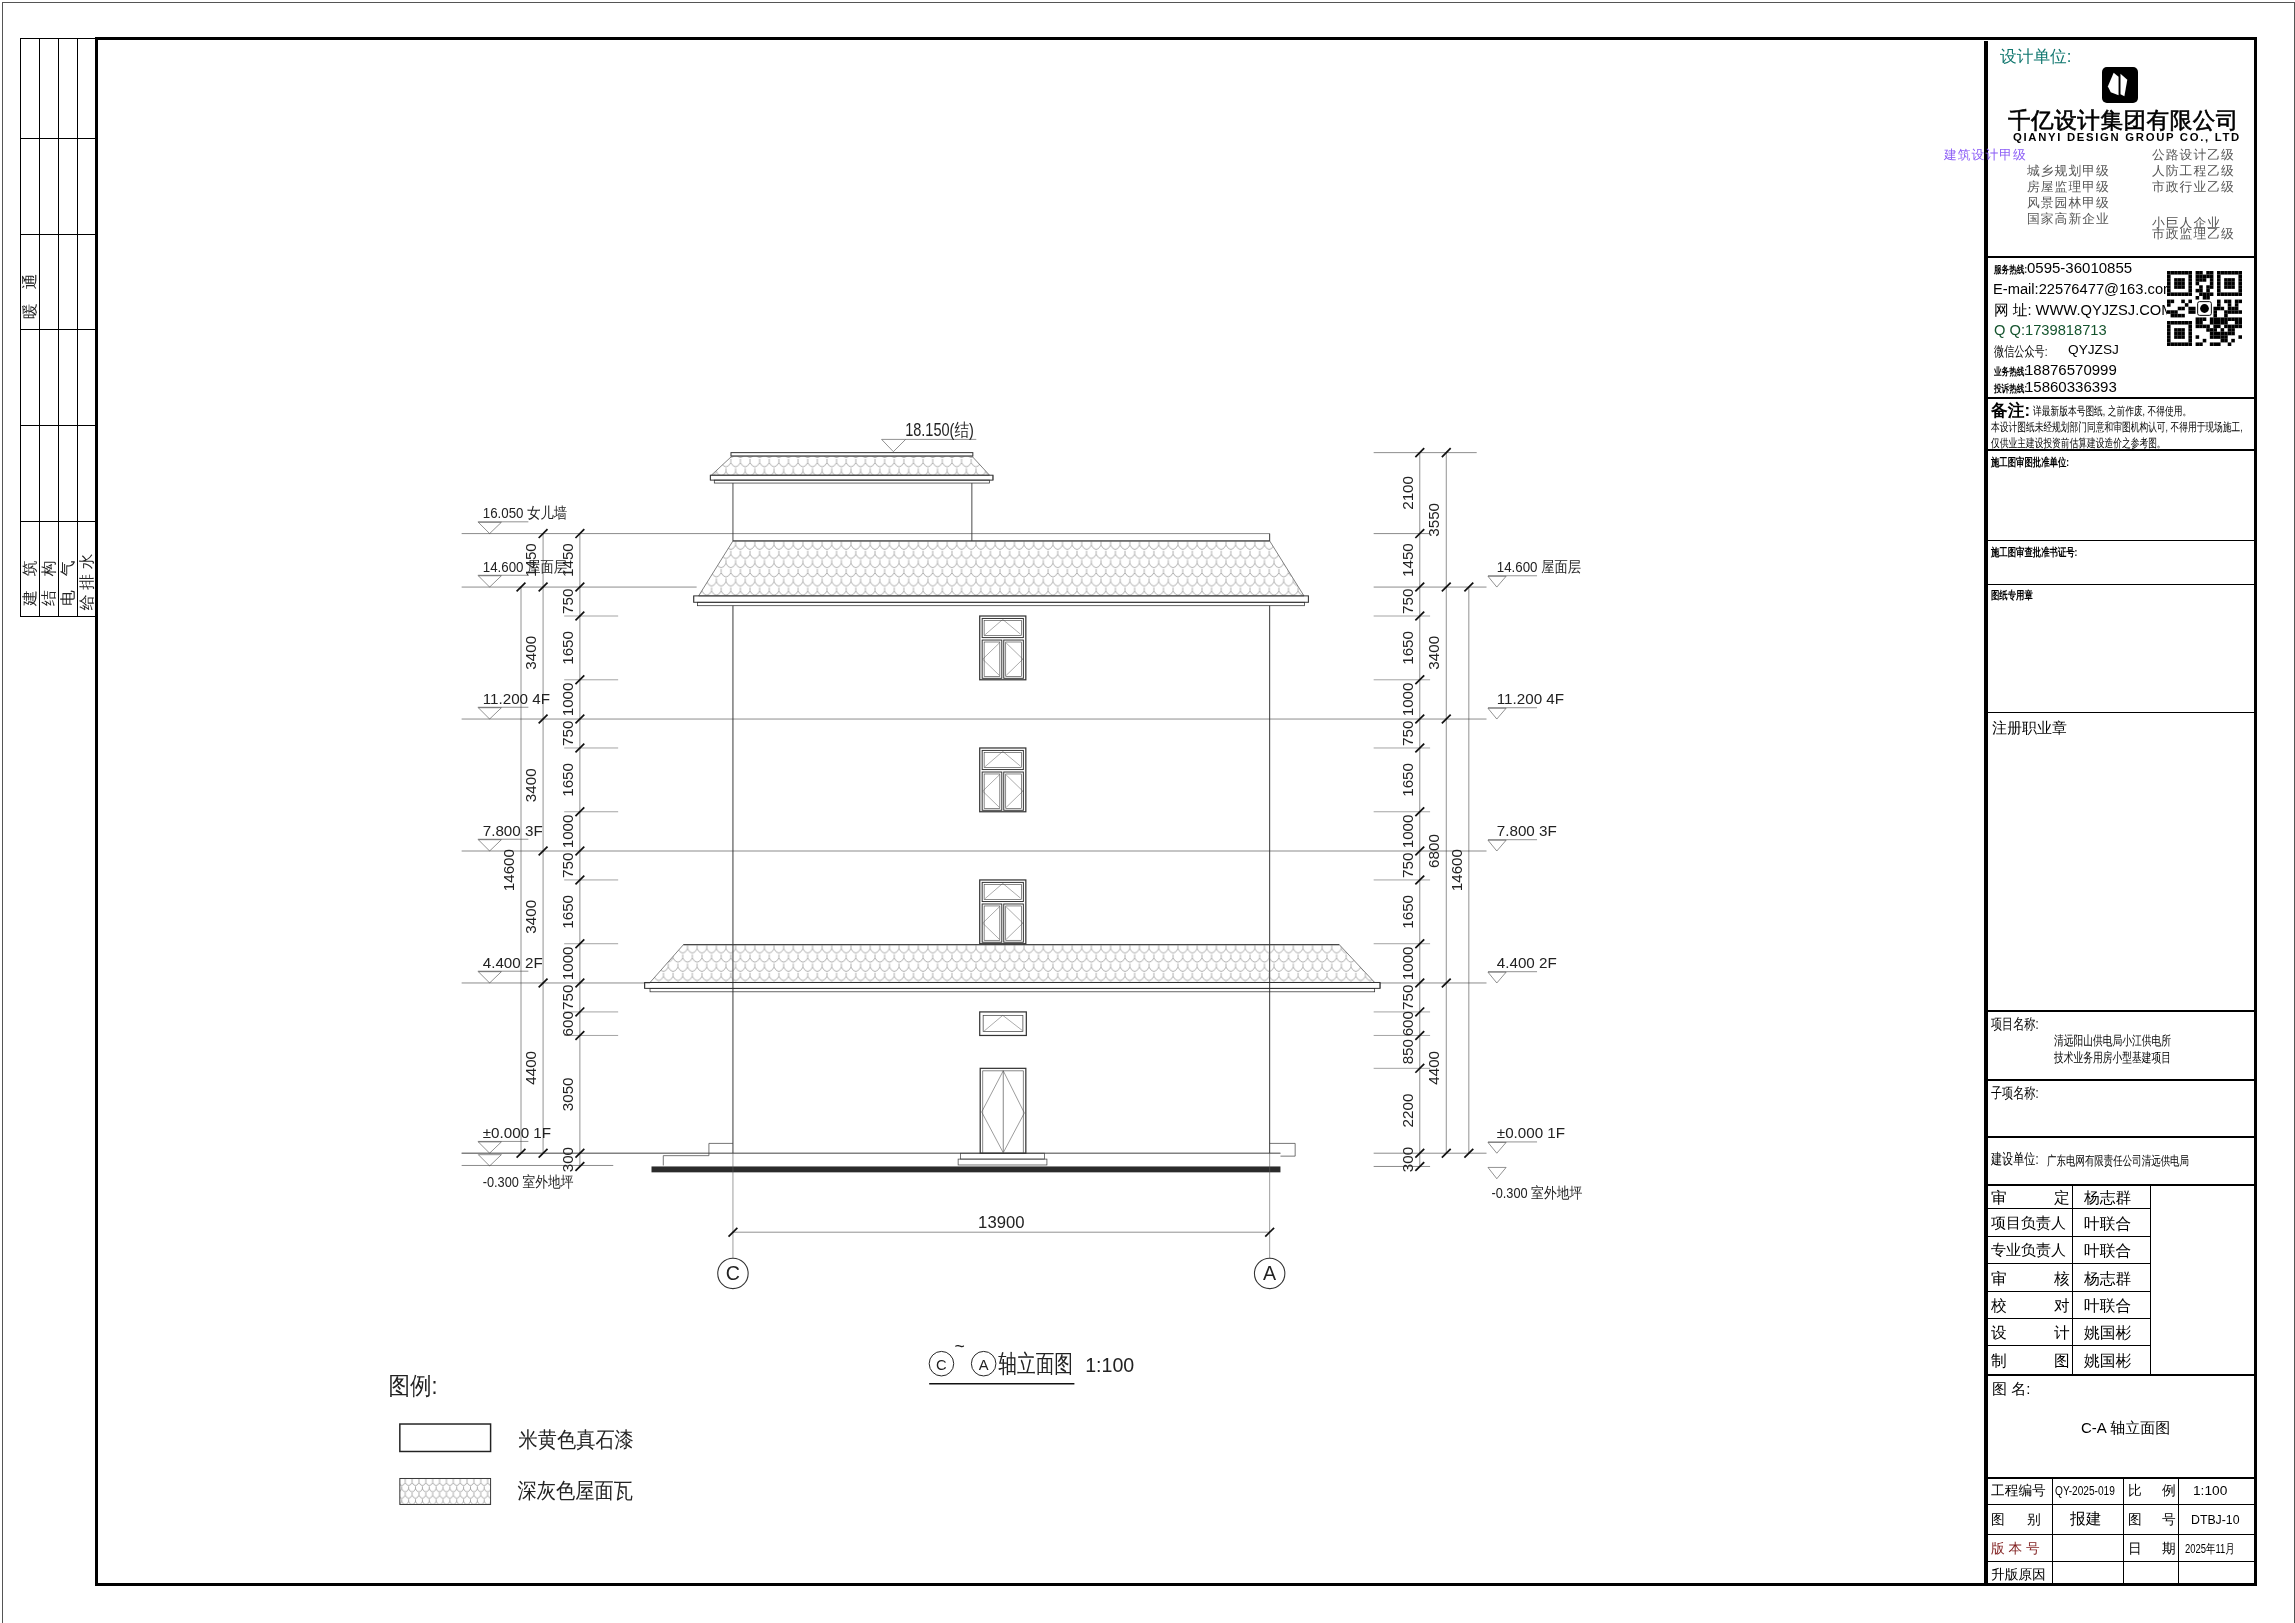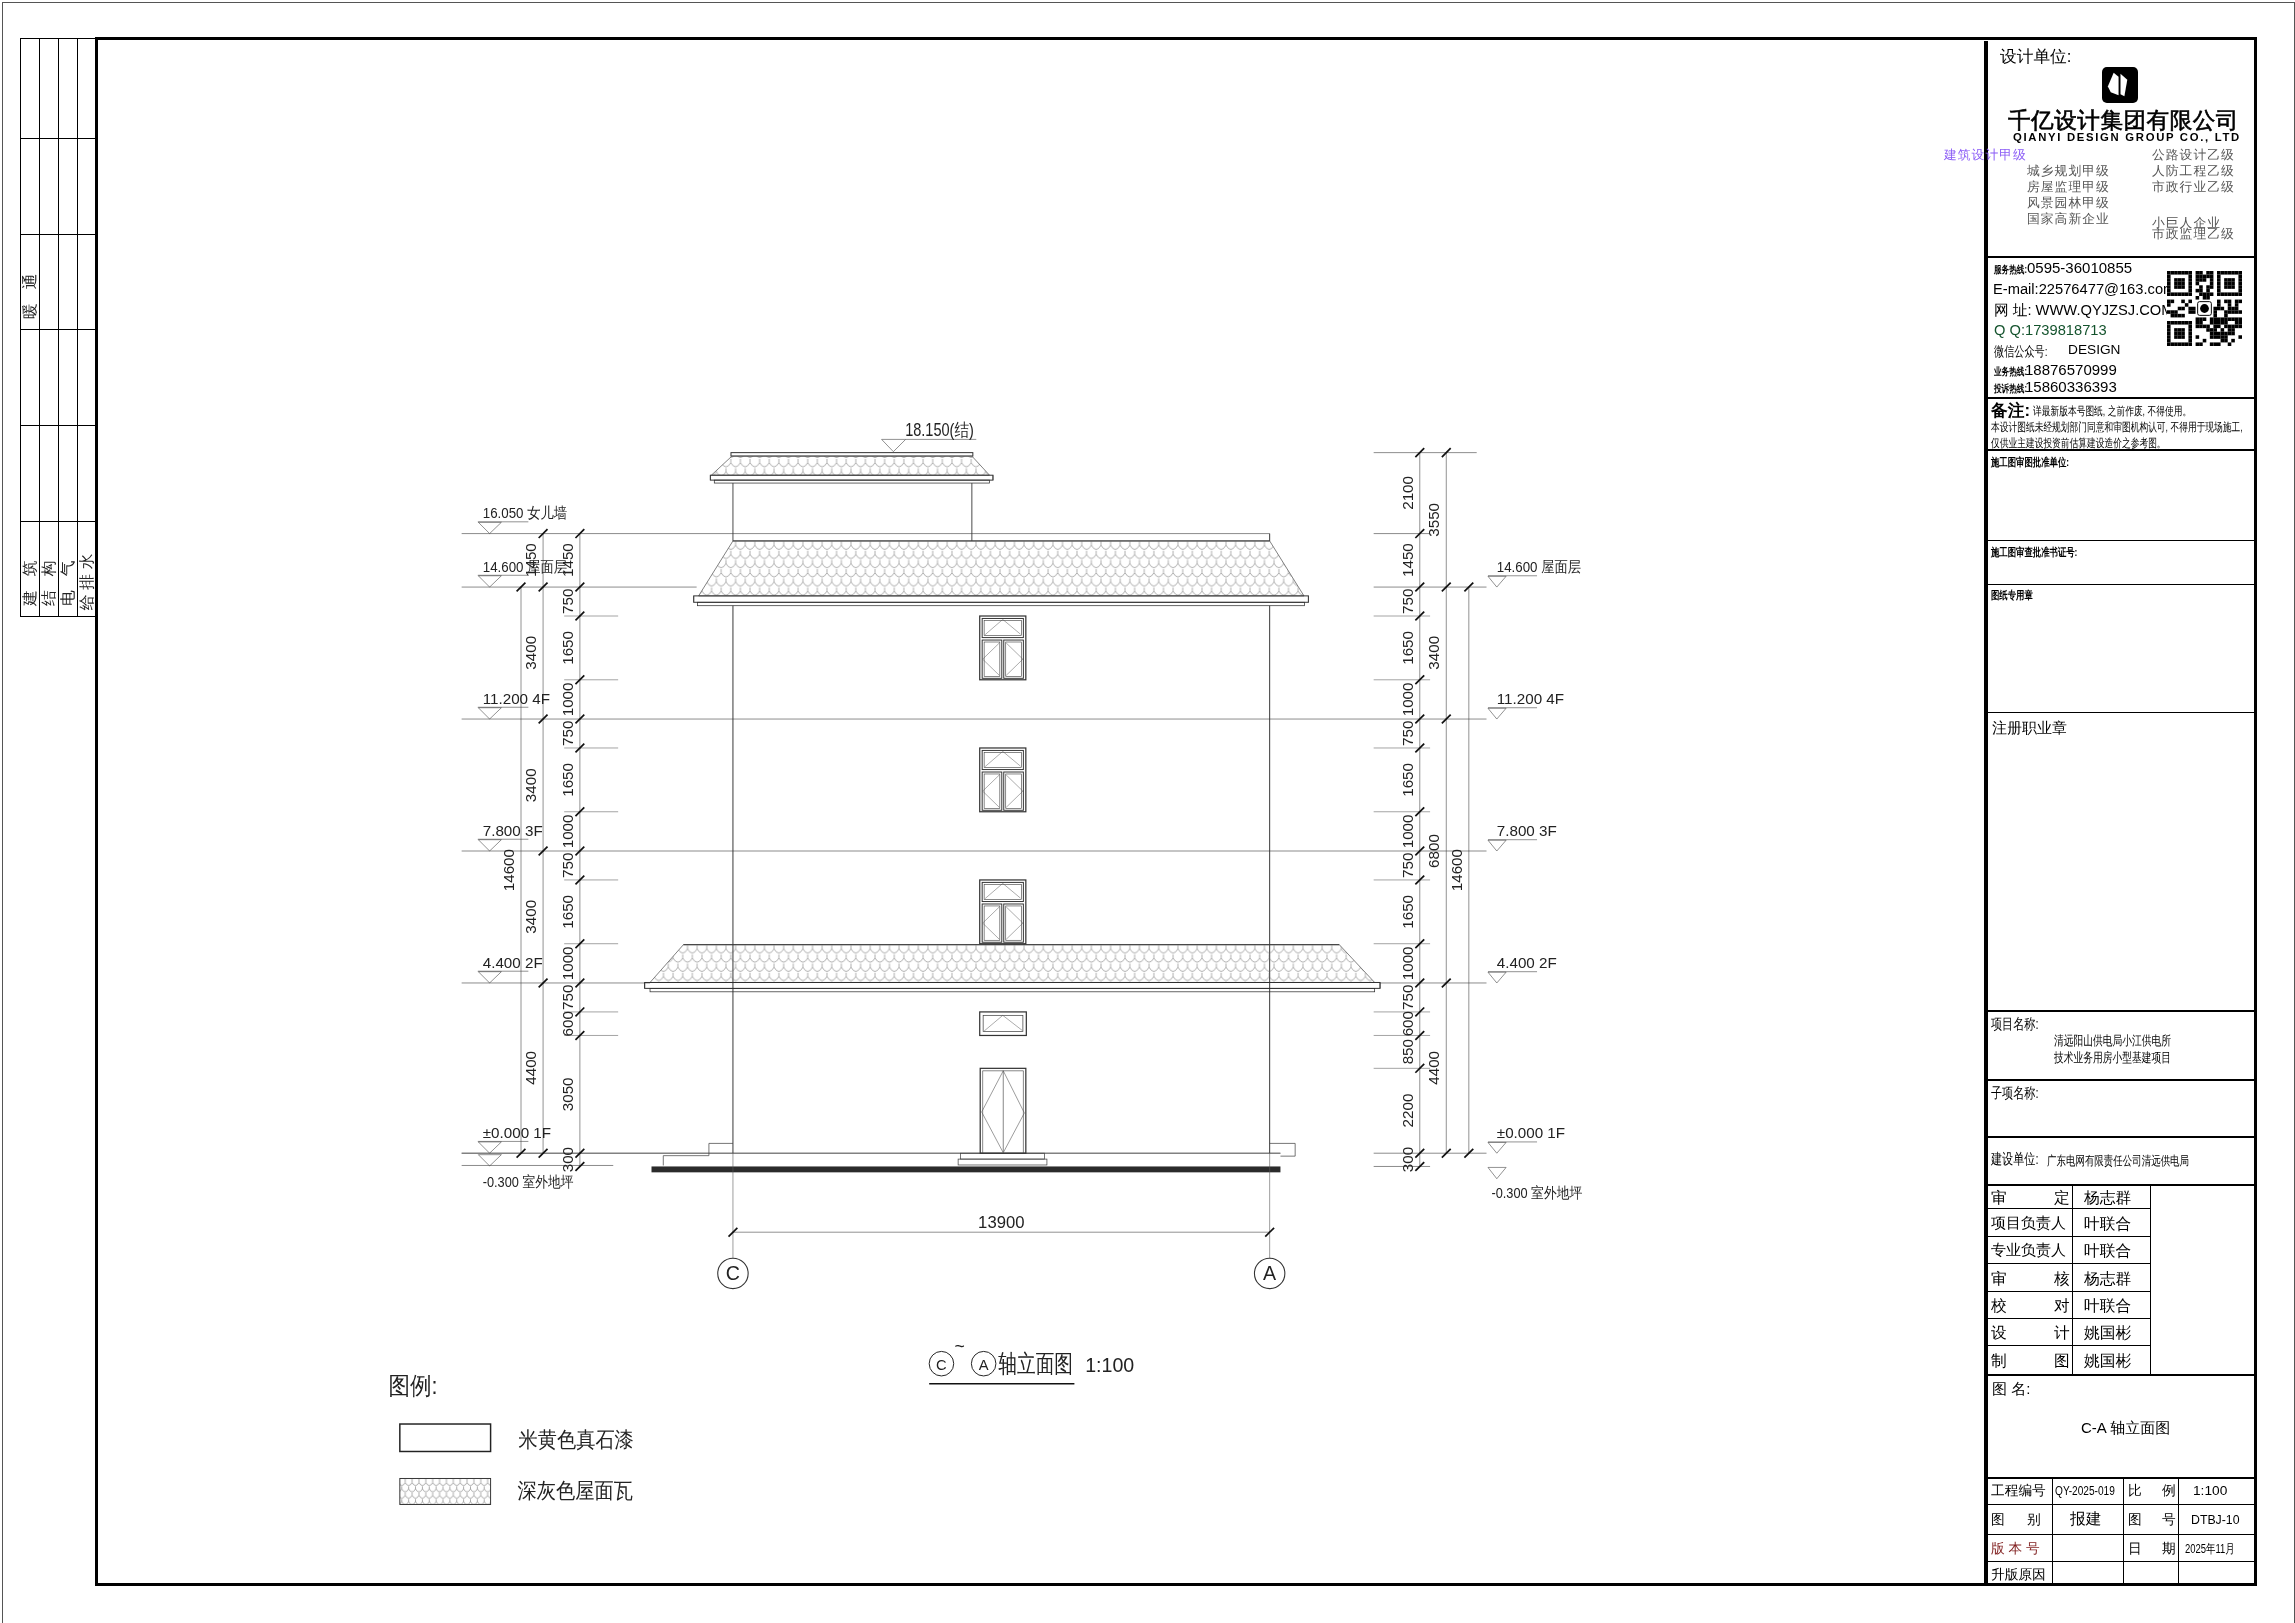--- a/index.html
+++ b/index.html
@@ -48,21 +48,21 @@
 <div class="ln" style="left:1988px;top:1236px;width:162px;height:1px;"></div>
 <div class="ln" style="left:1988px;top:1263px;width:162px;height:1px;"></div>
 <div class="ln" style="left:1988px;top:1291px;width:162px;height:1px;"></div>
 <div class="ln" style="left:1988px;top:1318px;width:162px;height:1px;"></div>
 <div class="ln" style="left:1988px;top:1345px;width:162px;height:1px;"></div>
 <div class="ln" style="left:2072px;top:1184px;width:1px;height:190px;"></div>
 <div class="ln" style="left:2150px;top:1184px;width:1px;height:190px;"></div>
 <div class="ln" style="left:2052px;top:1477px;width:1px;height:108px;"></div>
 <div class="ln" style="left:2123px;top:1477px;width:1px;height:108px;"></div>
 <div class="ln" style="left:2178px;top:1477px;width:1px;height:108px;"></div>
-<div class="t" style="left:2000px;top:45px;font-size:16.7px;font-weight:normal;color:#000000;">设计单位:</div>
+<div class="t" style="left:2000px;top:45px;font-size:16.7px;font-weight:normal;color:#0f766e;">设计单位:</div>
 <div class="abs" style="left:2102px;top:67px;width:36px;height:36px;background:#000;border-radius:4.9px;"></div>
 <svg class="abs" style="left:2102px;top:67px;" width="36" height="36" viewBox="0 0 74 74">
       <polygon points="12,40 24,12 34,20 34,58 18,52" fill="#fff"></polygon>
       <polygon points="38,14 52,26 46,60 38,56" fill="#fff"></polygon>
   </svg>
 <div class="t" style="left:2008px;top:105px;font-size:22.6px;font-weight:normal;letter-spacing:0.5px;color:#000;-webkit-text-stroke:0.6px #000;">千亿设计集团有限公司</div>
 <div class="t" style="left:2013px;top:131px;font-size:11.3px;font-weight:bold;color:#000;letter-spacing:1.7px;">QIANYI DESIGN GROUP CO., LTD</div>
 <div class="t" style="left:1944px;top:147px;font-size:12.8px;font-weight:normal;color:#8b5cf6;letter-spacing:1px;">建筑设计甲级</div>
 <div class="t" style="left:2152px;top:147px;font-size:12.8px;font-weight:normal;color:#555;letter-spacing:1px;">公路设计乙级</div>
 <div class="t" style="left:2027px;top:163px;font-size:12.8px;font-weight:normal;color:#555;letter-spacing:1px;">城乡规划甲级</div>
@@ -72,21 +72,21 @@
 <div class="t" style="left:2027px;top:195px;font-size:12.8px;font-weight:normal;color:#555;letter-spacing:1px;">风景园林甲级</div>
 <div class="t" style="left:2152px;top:195px;font-size:12.8px;font-weight:normal;color:#555;letter-spacing:1px;margin-top:31px;">市政监理乙级</div>
 <div class="t" style="left:2027px;top:211px;font-size:12.8px;font-weight:normal;color:#555;letter-spacing:1px;">国家高新企业</div>
 <div class="t" style="left:2152px;top:215px;font-size:12.8px;font-weight:normal;color:#555;letter-spacing:1px;">小巨人企业</div>
 <div class="t cx" style="left:1994px;top:263px;font-size:10.3px;font-weight:bold;color:#000;">服务热线:</div>
 <div class="t" style="left:2027px;top:259px;font-size:15px;font-weight:normal;color:#000;">0595-36010855</div>
 <div class="t" style="left:1993px;top:281px;font-size:14.7px;font-weight:normal;color:#000;">E-mail:22576477@163.com</div>
 <div class="t" style="left:1994px;top:301px;font-size:14.7px;font-weight:normal;color:#000;">网 址: WWW.QYJZSJ.COM</div>
 <div class="t" style="left:1994px;top:322px;font-size:14.7px;font-weight:normal;color:#14532d;">Q Q:1739818713</div>
 <div class="t cx" style="left:1994px;top:343px;font-size:13.7px;font-weight:normal;color:#000;">微信公众号:</div>
-<div class="t" style="left:2068px;top:342px;font-size:13.7px;font-weight:normal;color:#000;">DESIGN</div>
+<div class="t" style="left:2068px;top:342px;font-size:13.7px;font-weight:normal;color:#000;">QYJZSJ</div>
 <div class="t cx" style="left:1994px;top:365px;font-size:10.3px;font-weight:bold;color:#000;">业务热线:</div>
 <div class="t" style="left:2025px;top:361px;font-size:15px;font-weight:normal;color:#000;">18876570999</div>
 <div class="t cx" style="left:1994px;top:382px;font-size:10.3px;font-weight:bold;color:#000;">投诉热线:</div>
 <div class="t" style="left:2025px;top:378px;font-size:15px;font-weight:normal;color:#000;">15860336393</div>
 <div class="t" style="left:1991px;top:399px;font-size:16.7px;font-weight:bold;color:#000;">备注:</div>
 <div class="t cx" style="left:2033px;top:404px;font-size:11.8px;font-weight:normal;color:#000;">详最新版本号图纸, 之前作废, 不得使用。</div>
 <div class="t cx" style="left:1991px;top:420px;font-size:11.8px;font-weight:normal;color:#000;">本设计图纸未经规划部门同意和审图机构认可, 不得用于现场施工,</div>
 <div class="t cx" style="left:1991px;top:436px;font-size:11.8px;font-weight:normal;color:#000;">仅供业主建设投资前估算建设造价之参考图。</div>
 <div class="t cx" style="left:1991px;top:455px;font-size:11.3px;font-weight:bold;color:#000;">施工图审图批准单位:</div>
 <div class="t cx" style="left:1991px;top:545px;font-size:11.3px;font-weight:bold;color:#000;">施工图审查批准书证号:</div>

